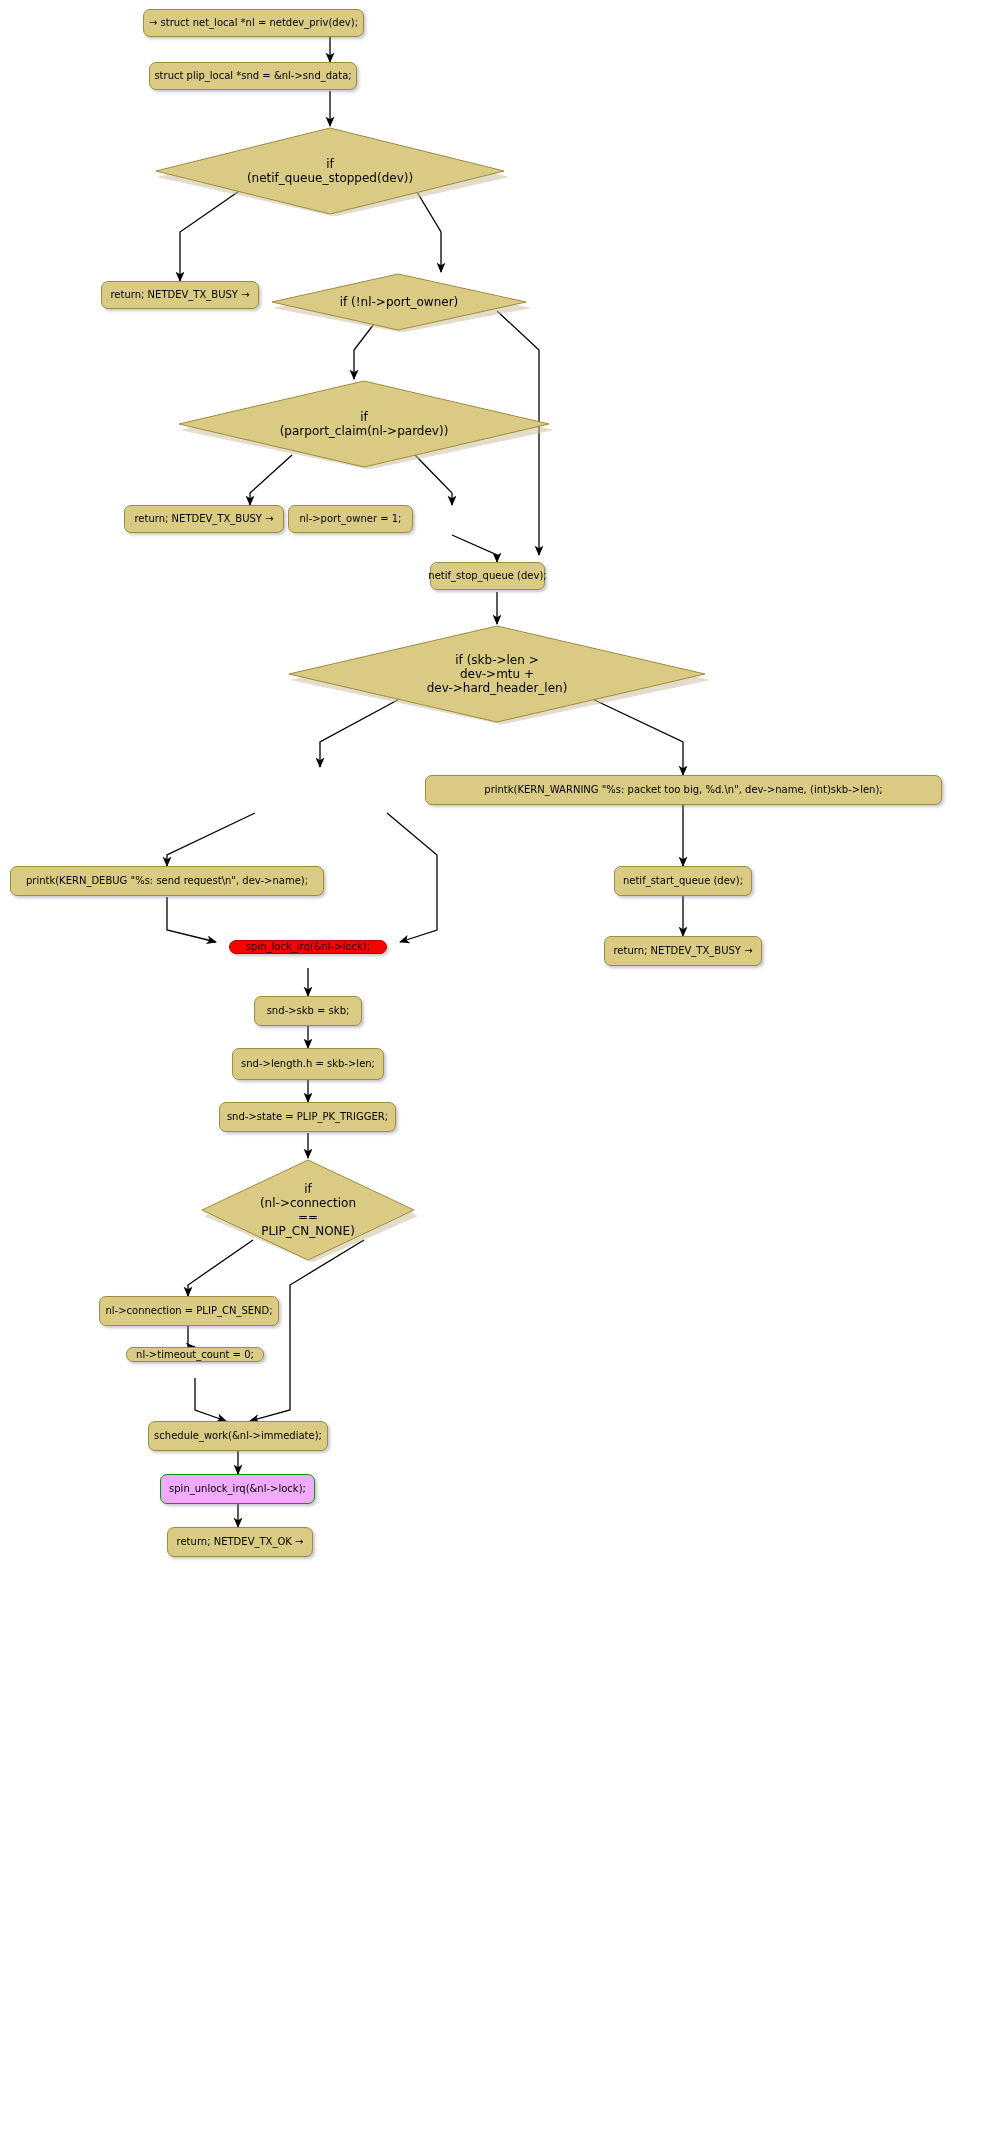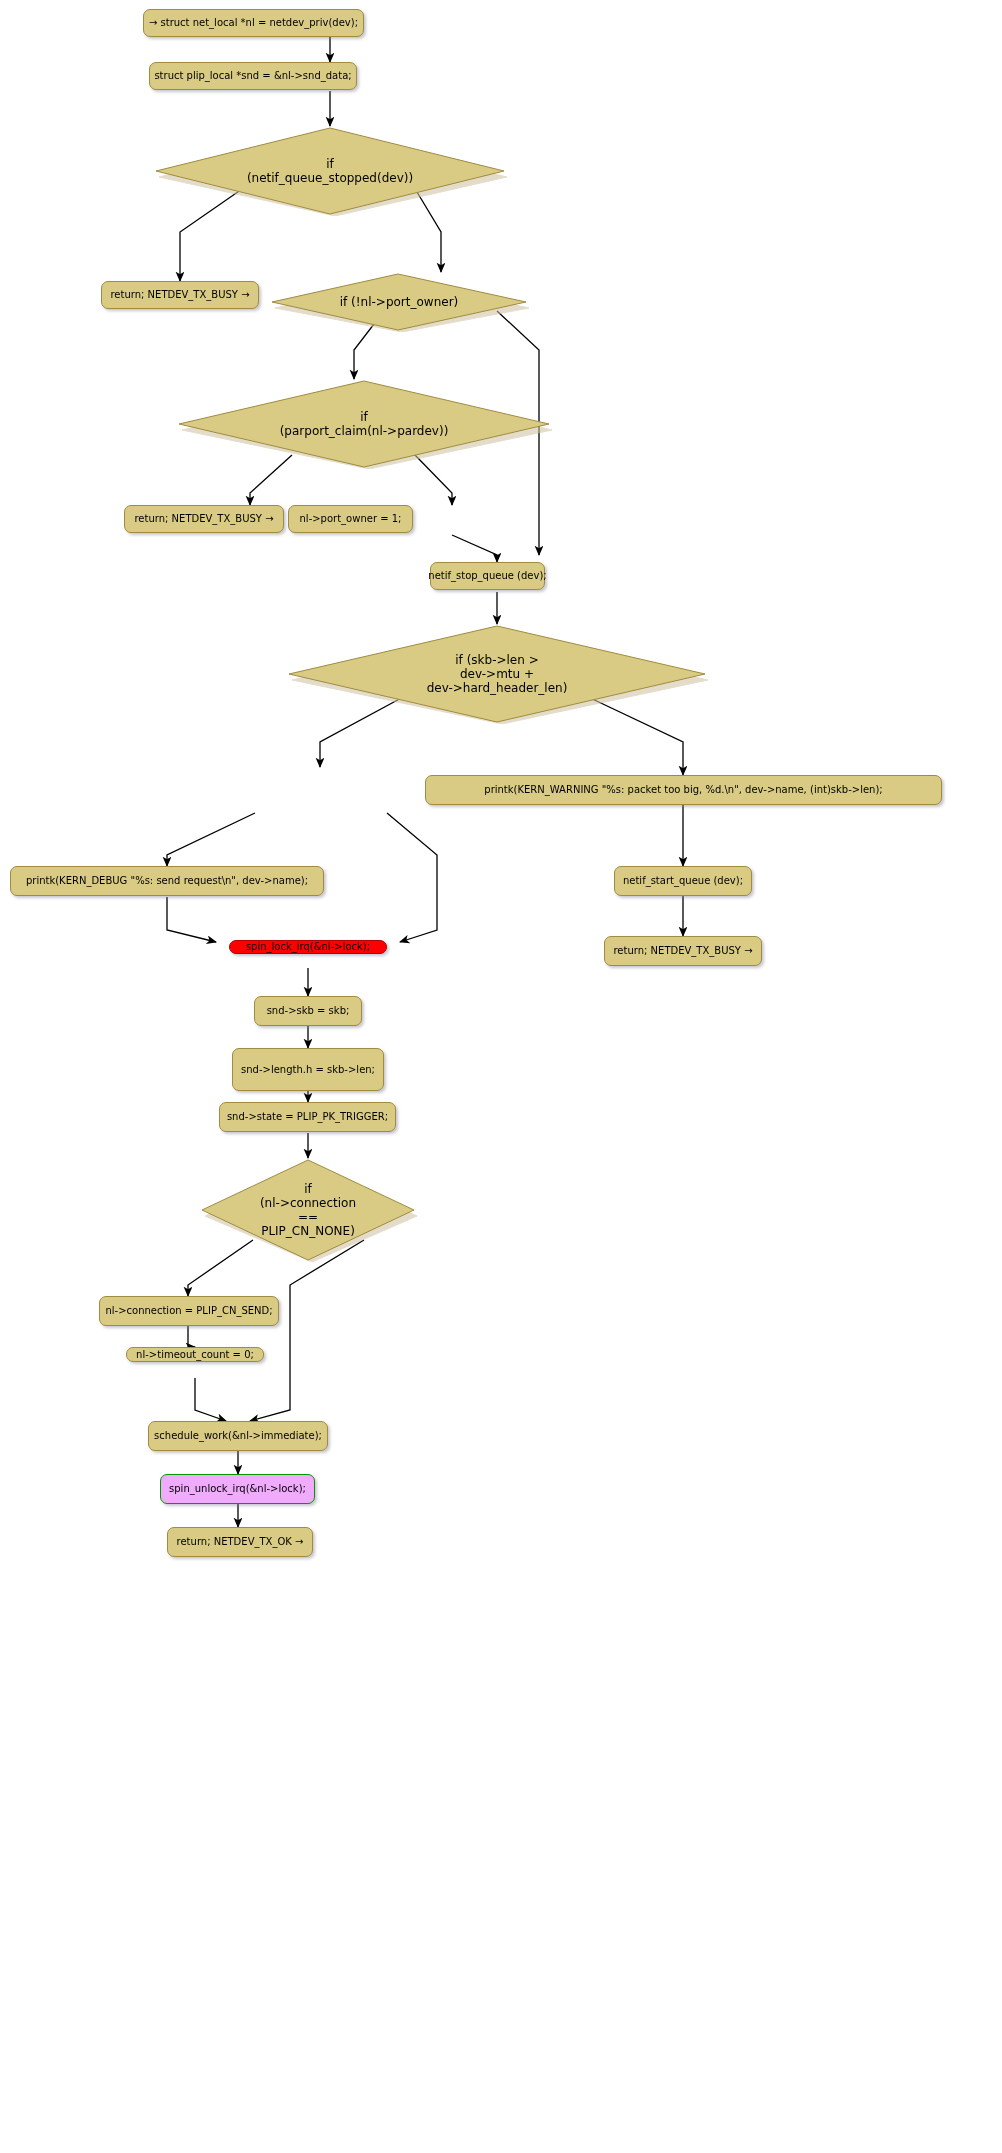--- a/index.html
+++ b/index.html
@@ -200,21 +200,21 @@
   </div>
 
   <div class="node box red" style="left:229px;top:940px;width:158px;height:14px;">
     <span>spin_lock_irq(&amp;nl-&gt;lock);</span>
   </div>
 
   <div class="node box" style="left:254px;top:996px;width:108px;height:30px;">
     <span>snd-&gt;skb = skb;</span>
   </div>
 
-  <div class="node box" style="left:232px;top:1048px;width:152px;height:43px;">
+  <div class="node box" style="left:232px;top:1048px;width:152px;height:32px;">
     <span>snd-&gt;length.h = skb-&gt;len;</span>
   </div>
 
   <div class="node box" style="left:219px;top:1102px;width:177px;height:30px;">
     <span>snd-&gt;state = PLIP_PK_TRIGGER;</span>
   </div>
 
   <div class="node diamond" style="left:198px;top:1158px;width:220px;height:104px;">
     <svg class="dshape" viewBox="0 0 220 104" preserveAspectRatio="none">
       <polygon points="4,54 111,4 216,54 111,100" fill="#CFC0A0" stroke="#CFC0A0" opacity="0.55" transform="translate(3,4)"></polygon>

